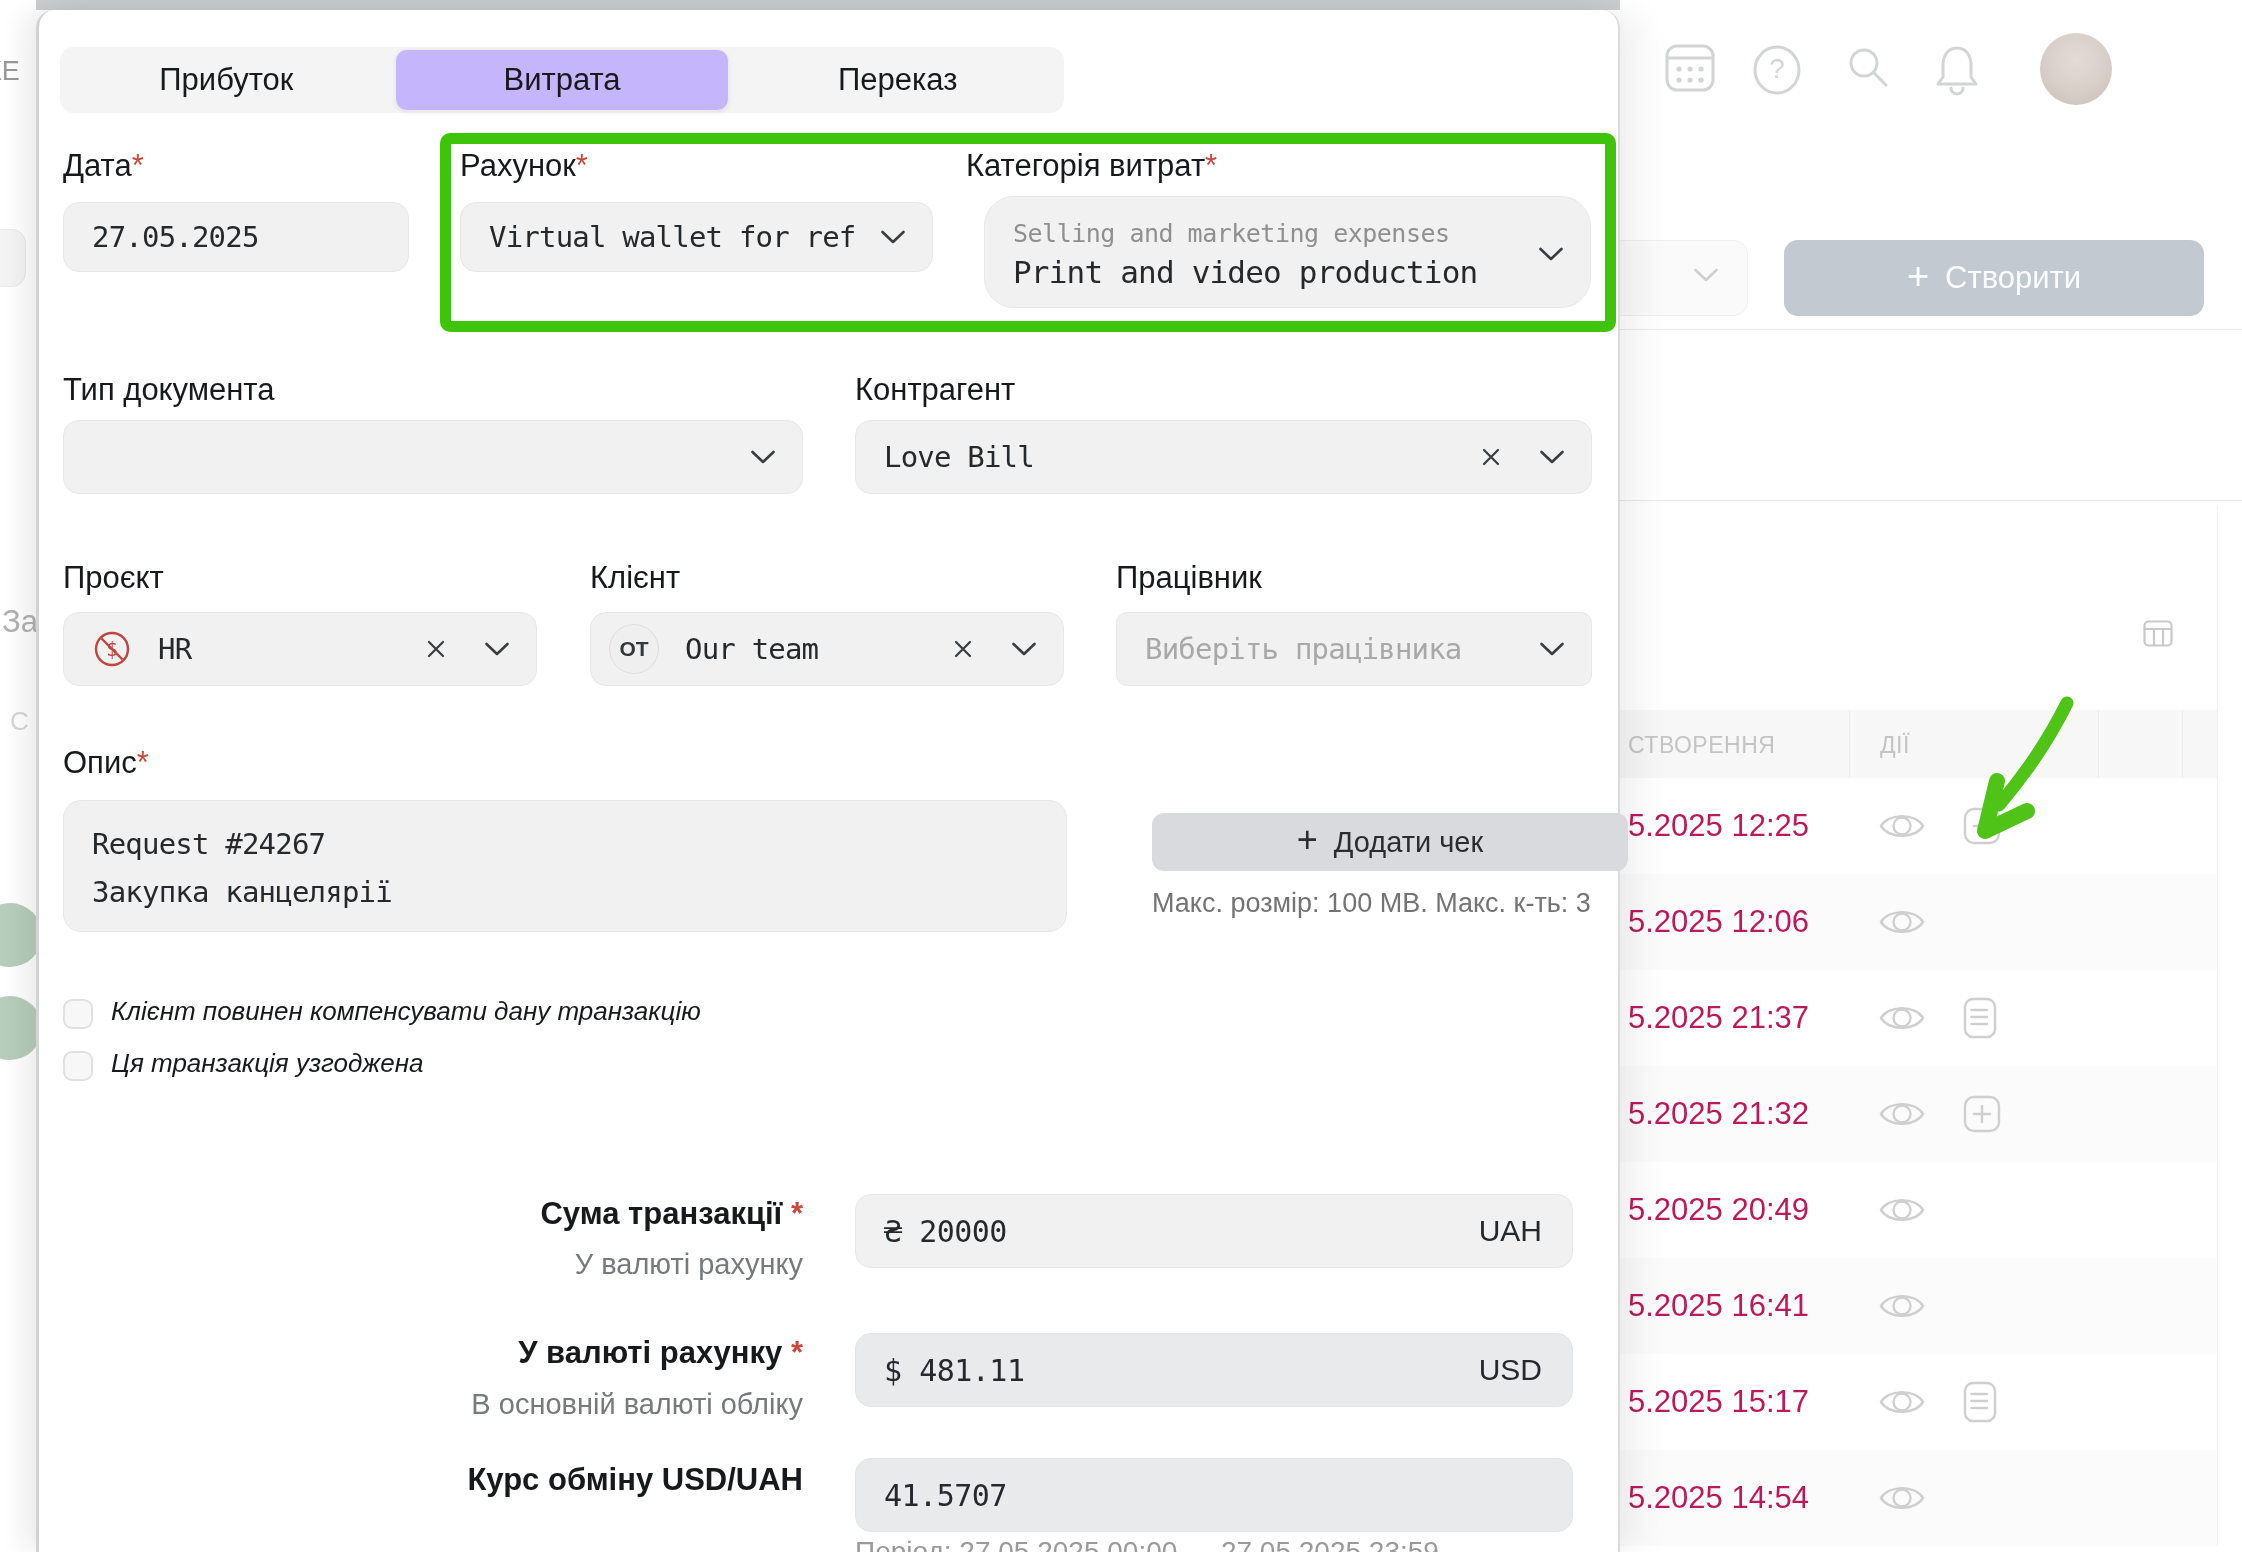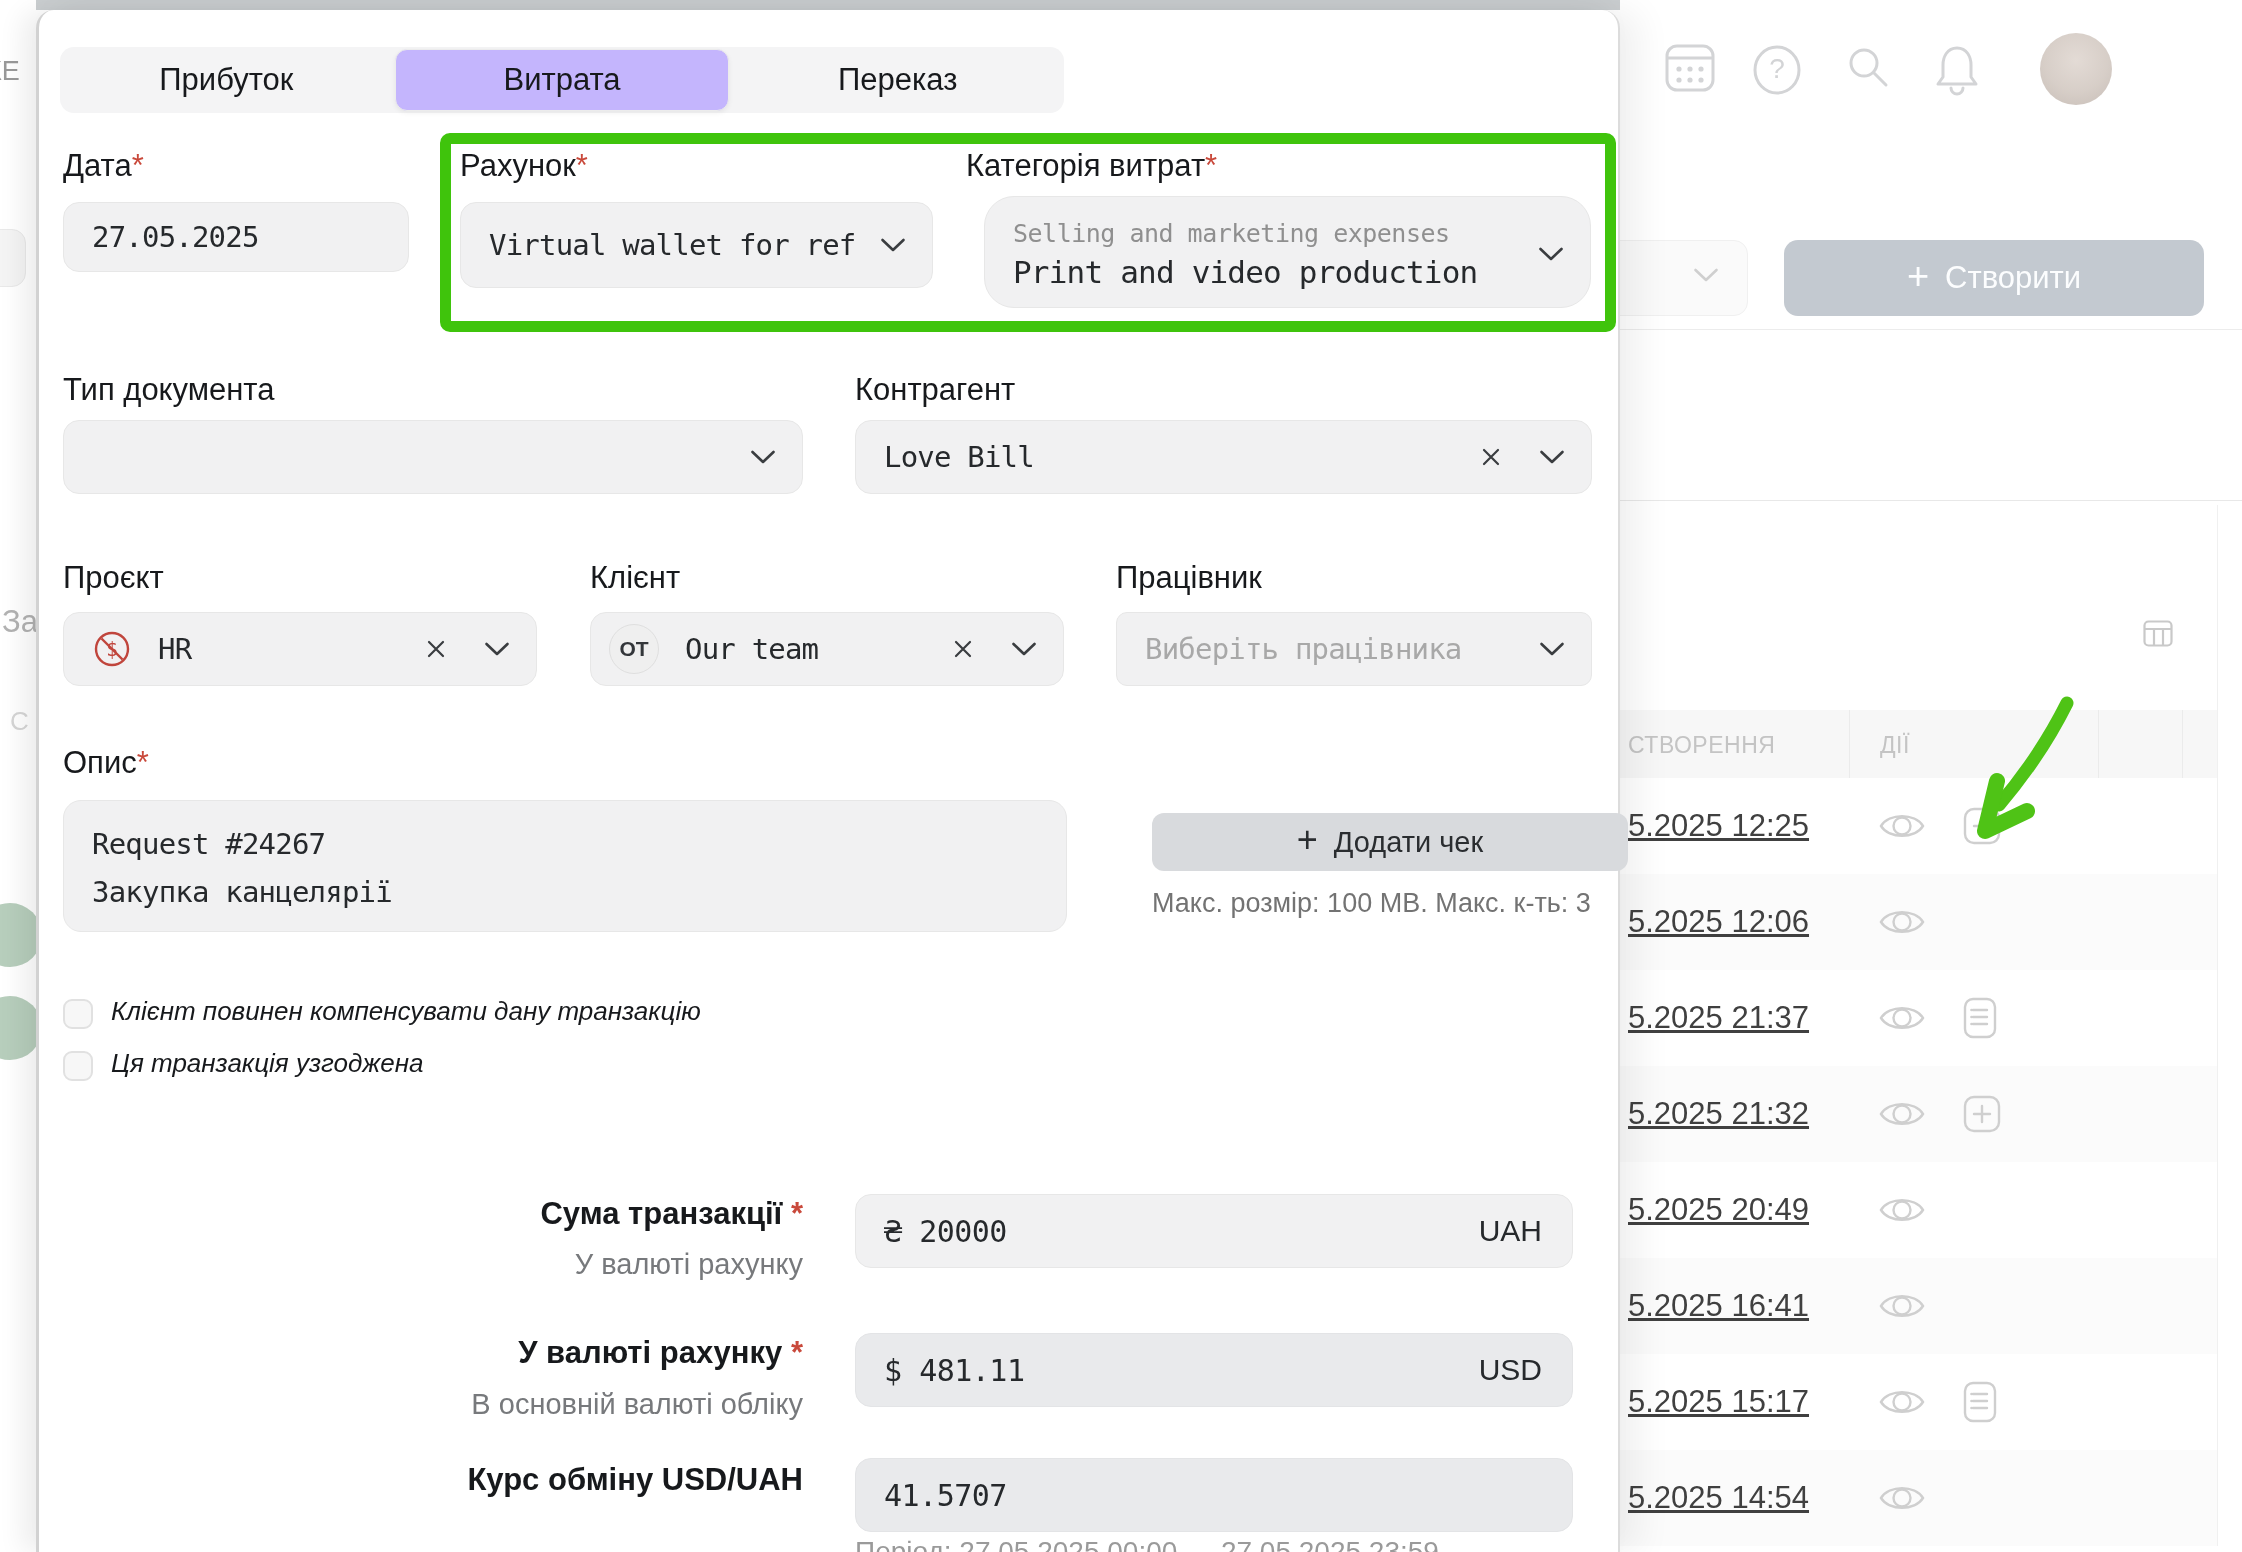--- a/index.html
+++ b/index.html
@@ -16,21 +16,21 @@
               color:#fcfdfe;font-size:31px;}
   .create-btn .plus{font-size:38px;font-weight:300;line-height:0;margin-top:-4px;}
   .bg-select{position:absolute;left:1596px;top:240px;width:152px;height:76px;border-radius:14px;
              background:#fafafa;border:1px solid #f0f0f0;box-sizing:border-box;}
   .divider{position:absolute;background:#ececec;height:1px;}
   .thead-band{position:absolute;left:1620px;top:710px;width:597px;height:68px;background:#f7f7f7;}
   .thead-band .sep{position:absolute;top:0;width:1px;height:68px;background:#ebebeb;}
   .th-label{position:absolute;font-size:23px;letter-spacing:.5px;color:#c4c4c4;}
   .trow{position:absolute;left:1620px;width:597px;height:96px;}
   .trow.alt{background:#fbfbfb;}
-  .ttime{position:absolute;left:8px;top:50%;transform:translateY(-50%);font-size:31px;color:#404040;white-space:nowrap;text-decoration:underline;}
+  .ttime{position:absolute;left:8px;top:50%;transform:translateY(-50%);font-size:31px;color:#be185d;white-space:nowrap;}
   .ticon{position:absolute;top:50%;transform:translateY(-50%);color:#cfcfcf;display:flex;}
   .ticon.eye{left:1879px;margin-left:-1620px;}
   .ticon.second{left:1962px;margin-left:-1620px;}
   .right-border{position:absolute;left:2217px;top:505px;width:1px;height:1041px;background:#f0f0f0;}
 
   
   .top-strip{position:absolute;left:36px;top:0;width:1584px;height:10px;background:#caced0;}
   .modal{position:absolute;left:36px;top:10px;width:1584px;height:1542px;background:#ffffff;
          border-radius:18px 18px 0 0;border-left:3px solid #d2d2d2;border-right:2px solid #dcdcdc;
          box-shadow:-14px 0 26px rgba(0,0,0,.07), 20px 0 34px rgba(0,0,0,.06);box-sizing:border-box;}
@@ -272,21 +272,21 @@
       <div class="tab active">Витрата</div>
       <div class="tab">Переказ</div>
     </div>
 
     <div class="f-label" style="left:24px;top:138px;"><span>Дата</span><span class="req">*</span></div>
     <div class="field" style="left:24px;top:192px;width:346px;height:70px;">
       <span class="val">27.05.2025</span>
     </div>
 
     <div class="f-label" style="left:421px;top:138px;"><span>Рахунок</span><span class="req">*</span></div>
-    <div class="field" style="left:421px;top:192px;width:473px;height:86px;">
+    <div class="field" style="left:421px;top:192px;width:473px;height:70px;">
       <span class="val">Virtual wallet for ref</span>
       <span class="chev">
           <svg width="26" height="16">
             <use href="#ic-chevron"></use>
           </svg>
         </span>
     </div>
 
     <div class="f-label" style="left:927px;top:138px;"><span>Категорія витрат</span><span class="req">*</span></div>
     <div class="field ta" style="left:945px;top:186px;width:607px;height:112px;">

